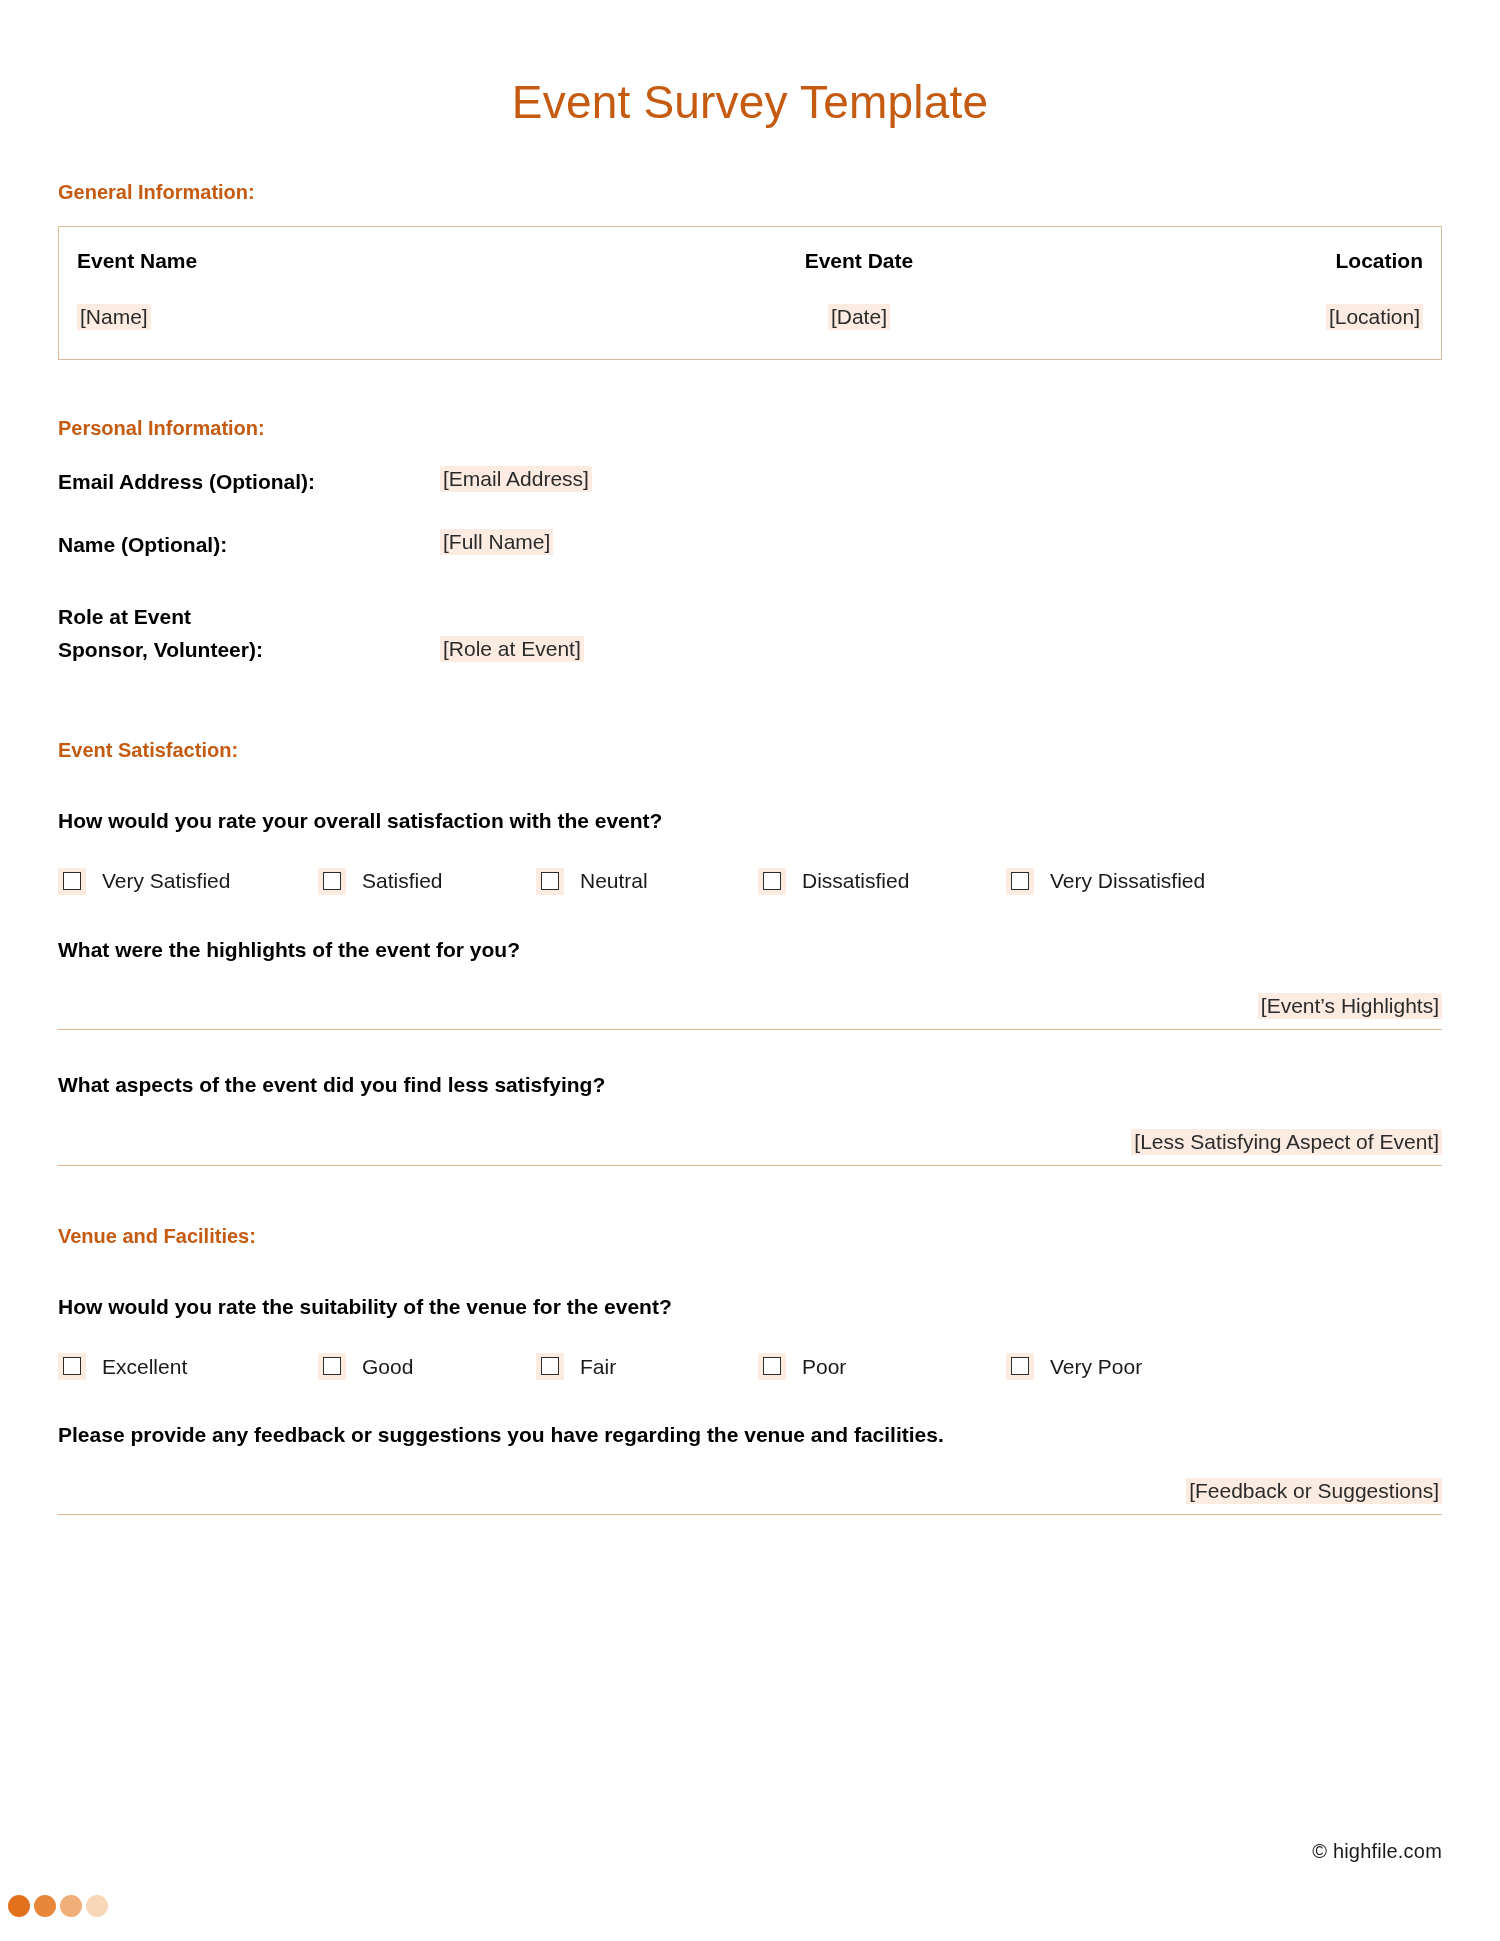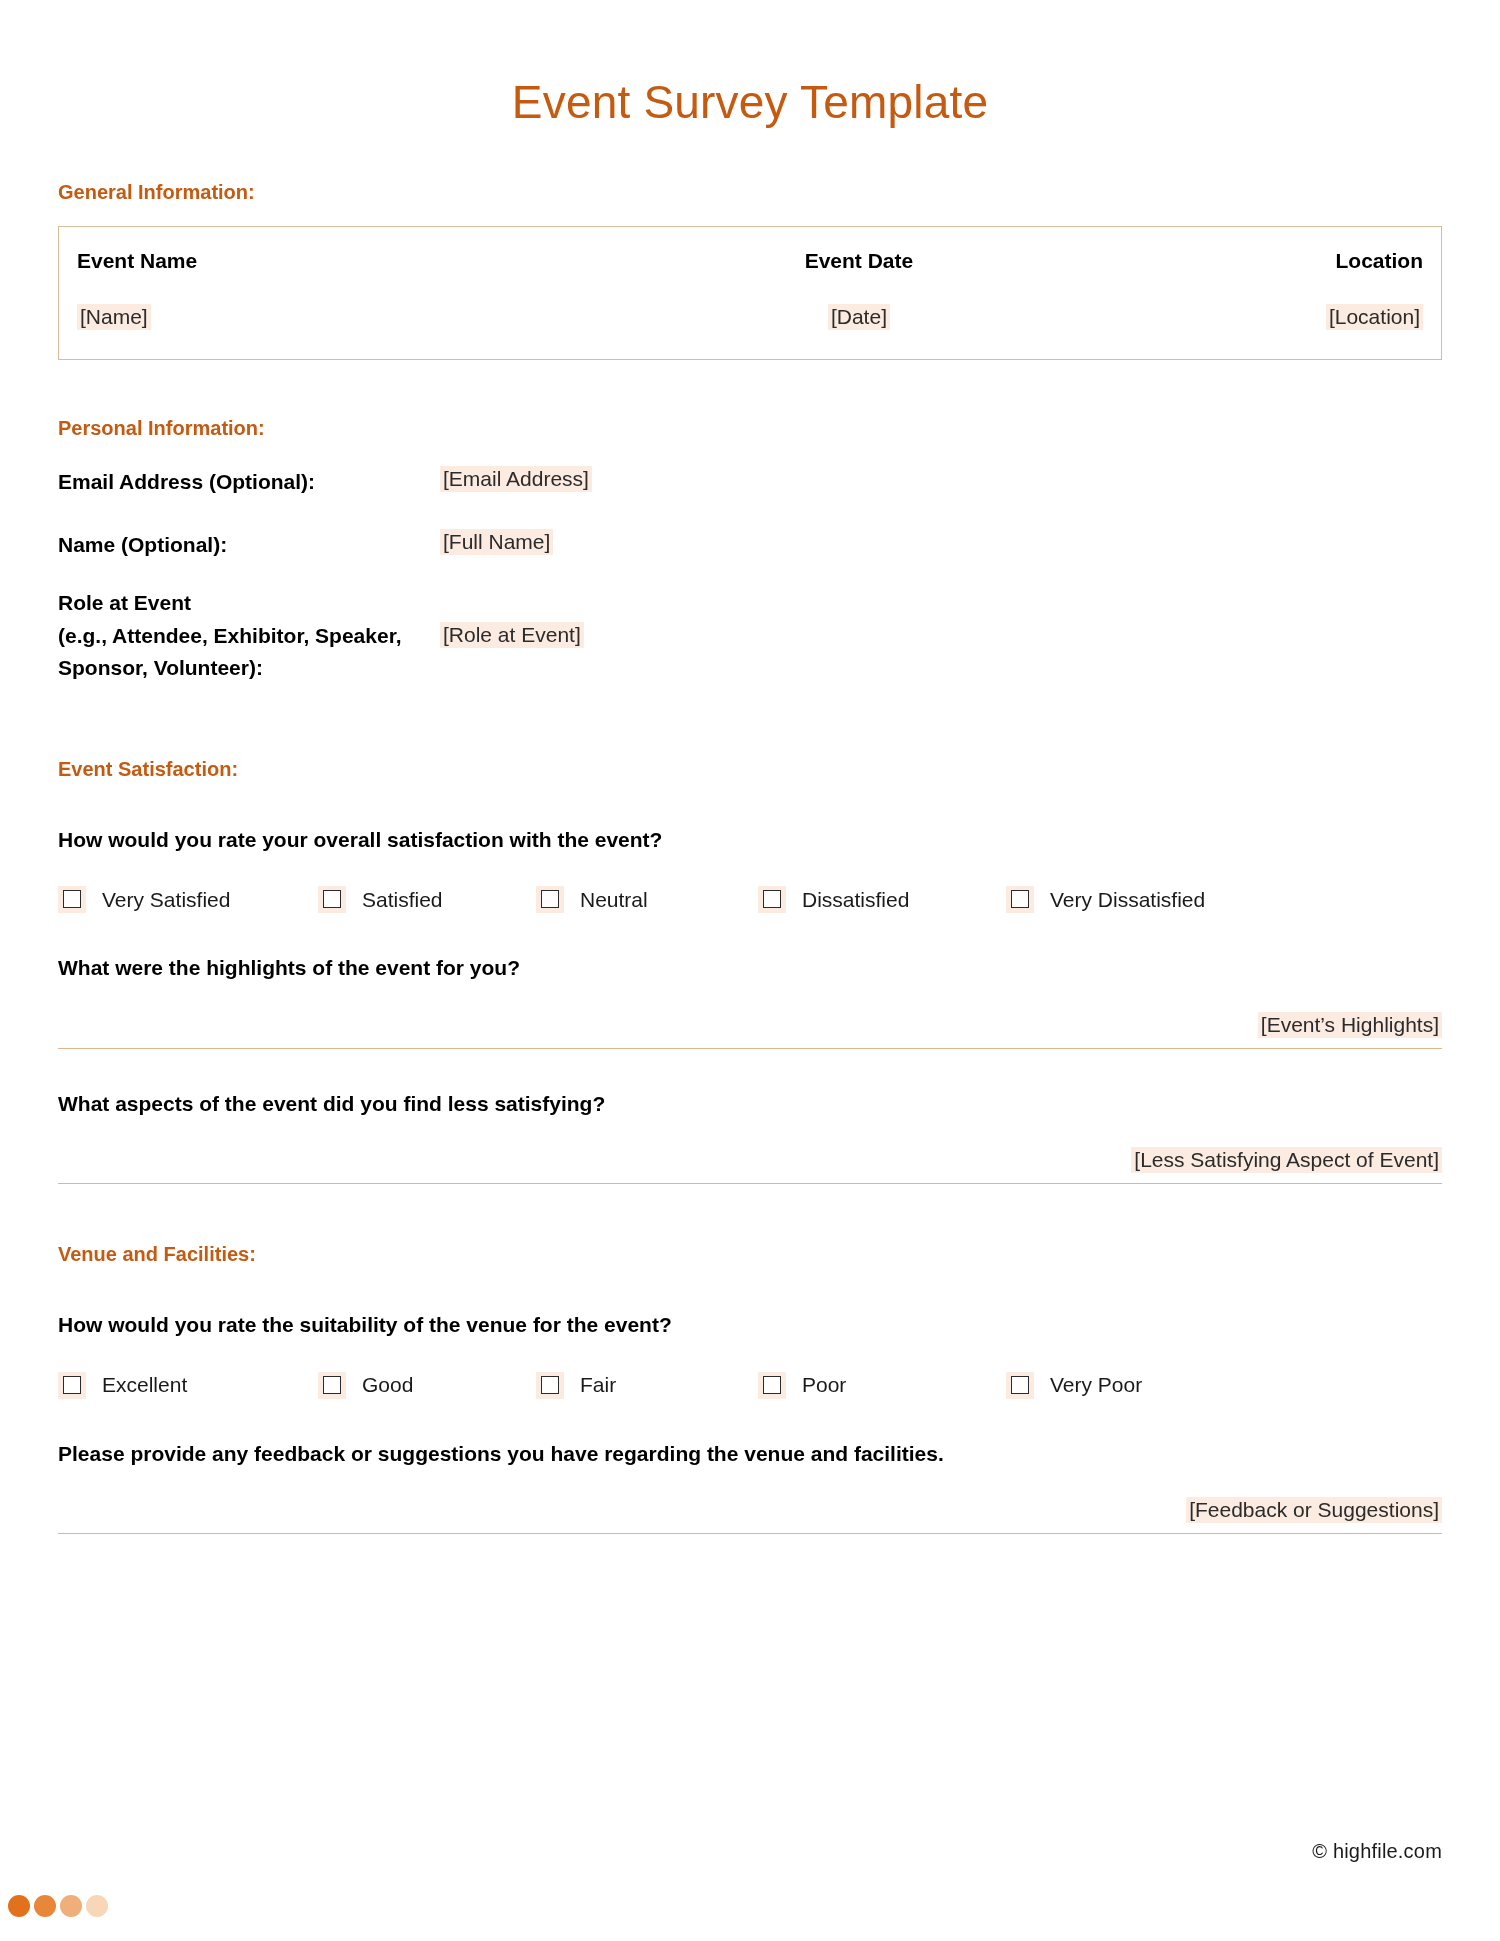--- a/index.html
+++ b/index.html
@@ -97,21 +97,21 @@
     flex: 0 0 382px;
     font-size: 21px;
     font-weight: bold;
     line-height: 1.55;
     color: #000000;
   }
   .field-value {
     font-size: 21px;
     padding-top: 1px;
   }
-  .role-row { margin-top: 26px; }
+  .role-row { margin-top: 40px; }
   .role-row .field-value { padding-top: 36px; }
 
   
   .question {
     font-size: 21px;
     font-weight: bold;
     color: #000000;
     line-height: 1.4;
   }
   .q-gap-lg { margin-top: 44px; }
@@ -217,21 +217,20 @@
   </div>
 
   <div class="field-row first">
     <div class="field-label">Name (Optional):</div>
     <div class="field-value"><span class="ph">[Full Name]</span></div>
   </div>
 
   <div class="field-row role-row">
     <div class="field-label">
       <div>Role at Event</div>
-      <div>(e.g., Attendee, Exhibitor, Speaker,</div>
       <div>Sponsor, Volunteer):</div>
     </div>
     <div class="field-value"><span class="ph">[Role at Event]</span></div>
   </div>
 
   <div class="section-heading sh-satisfaction">Event Satisfaction:</div>
 
   <div class="question q-gap-lg">How would you rate your overall satisfaction with the event?</div>
 
   <div class="options-row">

